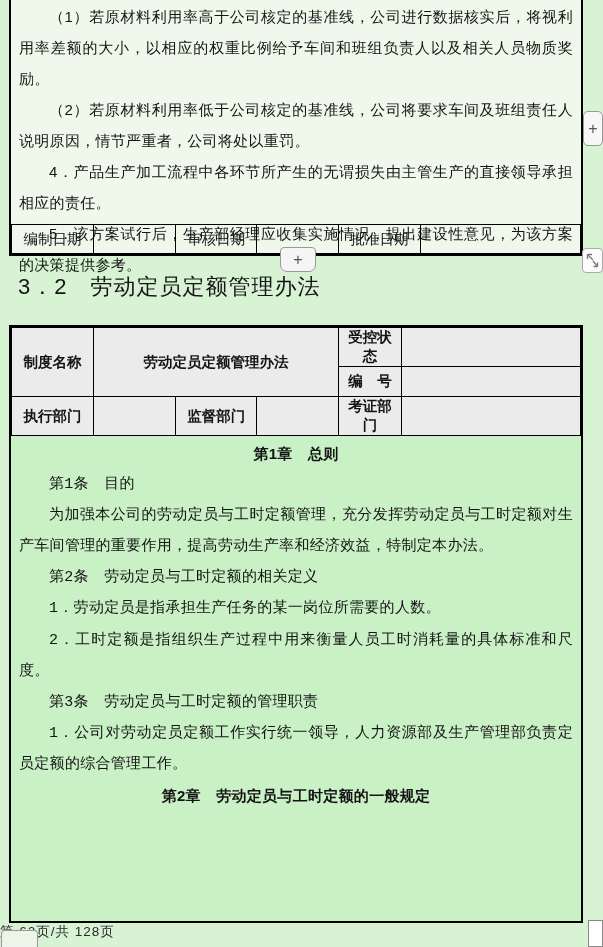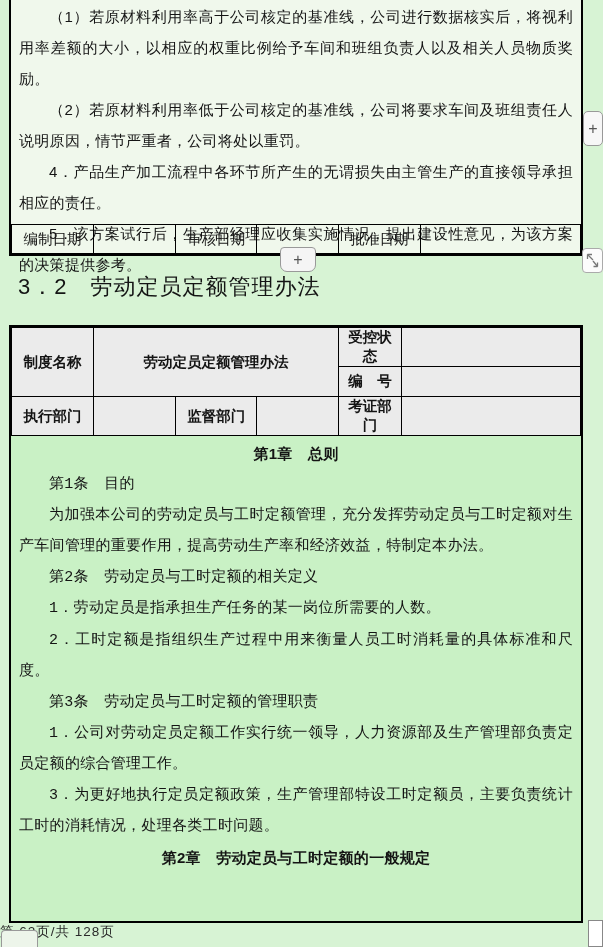--- a/index.html
+++ b/index.html
@@ -162,20 +162,19 @@
     </table>
   <div class="p-area-main" id="doc-main-body">
       <p class="chapter">第1章　总则</p>
       <p class="para">第1条　目的</p>
       <p class="para">为加强本公司的劳动定员与工时定额管理，充分发挥劳动定员与工时定额对生产车间管理的重要作用，提高劳动生产率和经济效益，特制定本办法。</p>
       <p class="para">第2条　劳动定员与工时定额的相关定义</p>
       <p class="para">1．劳动定员是指承担生产任务的某一岗位所需要的人数。</p>
       <p class="para">2．工时定额是指组织生产过程中用来衡量人员工时消耗量的具体标准和尺度。</p>
       <p class="para">第3条　劳动定员与工时定额的管理职责</p>
       <p class="para">1．公司对劳动定员定额工作实行统一领导，人力资源部及生产管理部负责定员定额的综合管理工作。</p>
-      <p class="para">3．为更好地执行定员定额政策，生产管理部特设工时定额员，主要负责统计工时的消耗情况，处理各类工时问题。</p>
       <p class="chapter">第2章　劳动定员与工时定额的一般规定</p>
     </div>
 </section>
 
 <div class="btn-partial-bl"></div>
 <div class="page-footer">第 62页/共 128页</div>
 <div class="corner-box"></div>
 
 </body></html>

